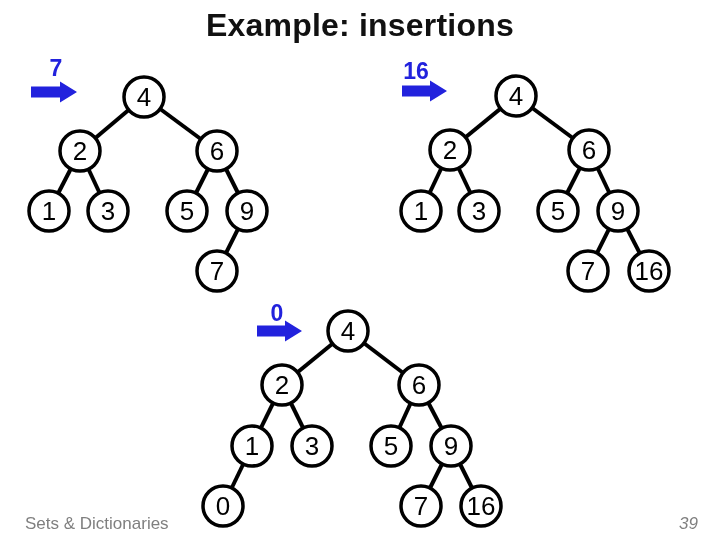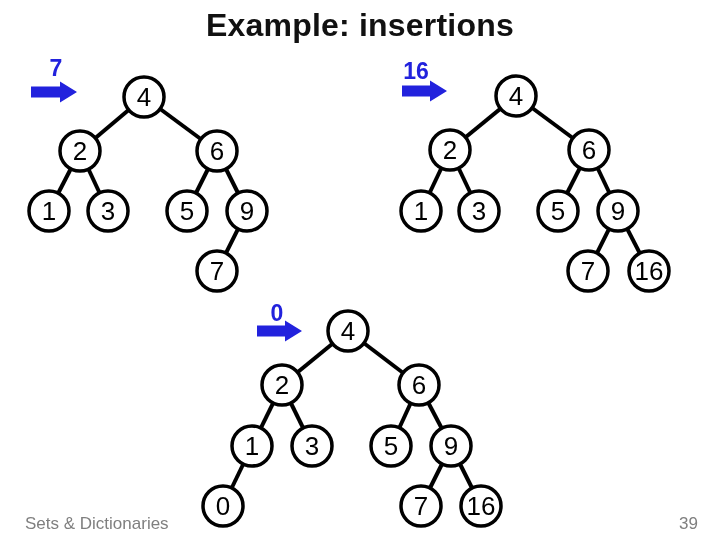--- a/index.html
+++ b/index.html
@@ -33,21 +33,21 @@
   #trees-svg text { font-family: "Liberation Sans", sans-serif; }
   .footer-left, .footer-center, .footer-right {
     position: absolute;
     bottom: 8px;
     font-size: 17px;
     line-height: 1;
     color: #7f7f7f;
   }
   .footer-left { left: 25px; }
   .footer-center { left: 28px; right: 0; text-align: center; }
-  .footer-right { right: 22px; }
+  .footer-right { right: 22px; font-style: italic; }
 </style>
 </head>
 <body>
 
 <div class="slide">
   <h1 class="slide-title">Example: insertions</h1>
 
   <svg id="trees-svg" viewBox="0 0 720 540">
       <g>
         <line x1="144" y1="97" x2="80" y2="151" stroke="#000000" stroke-width="4"></line>

